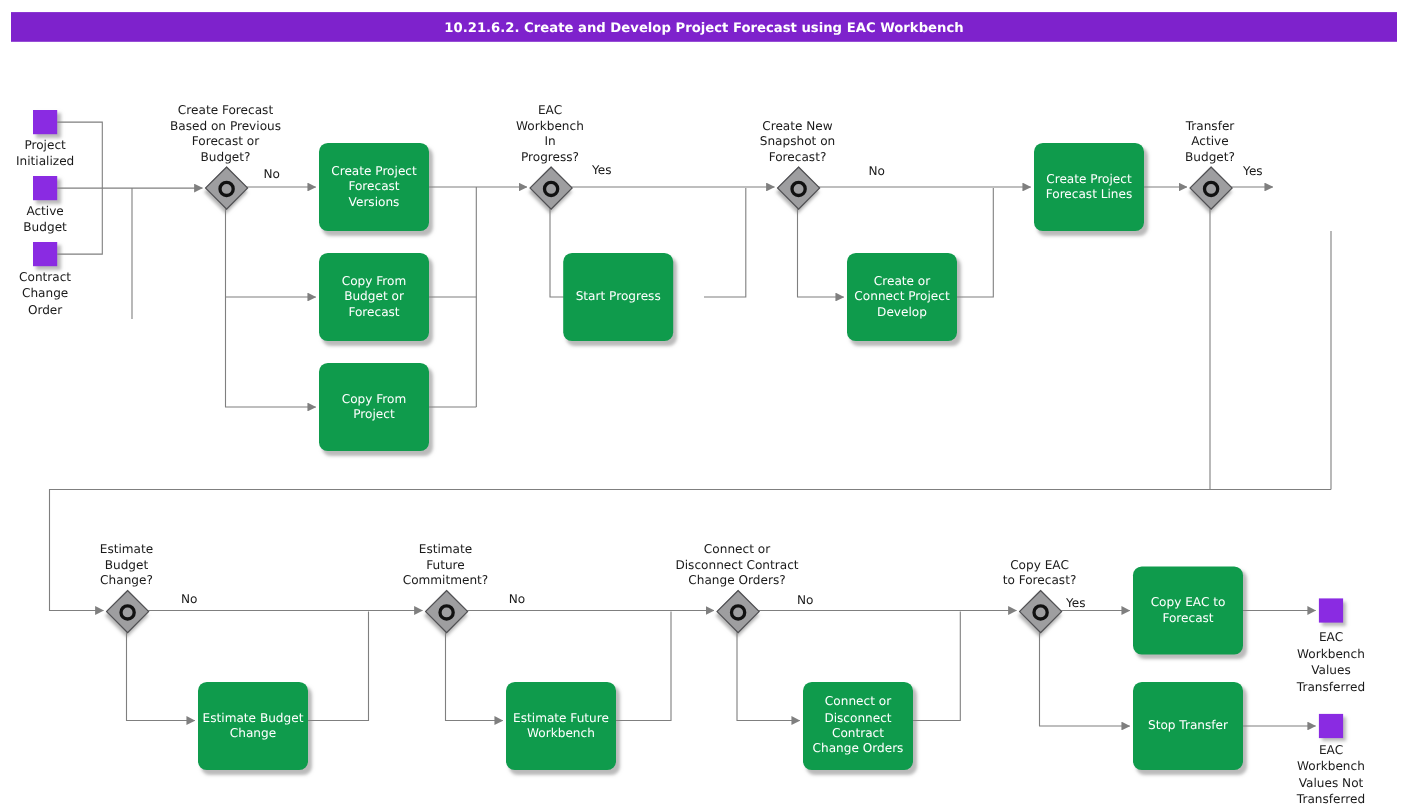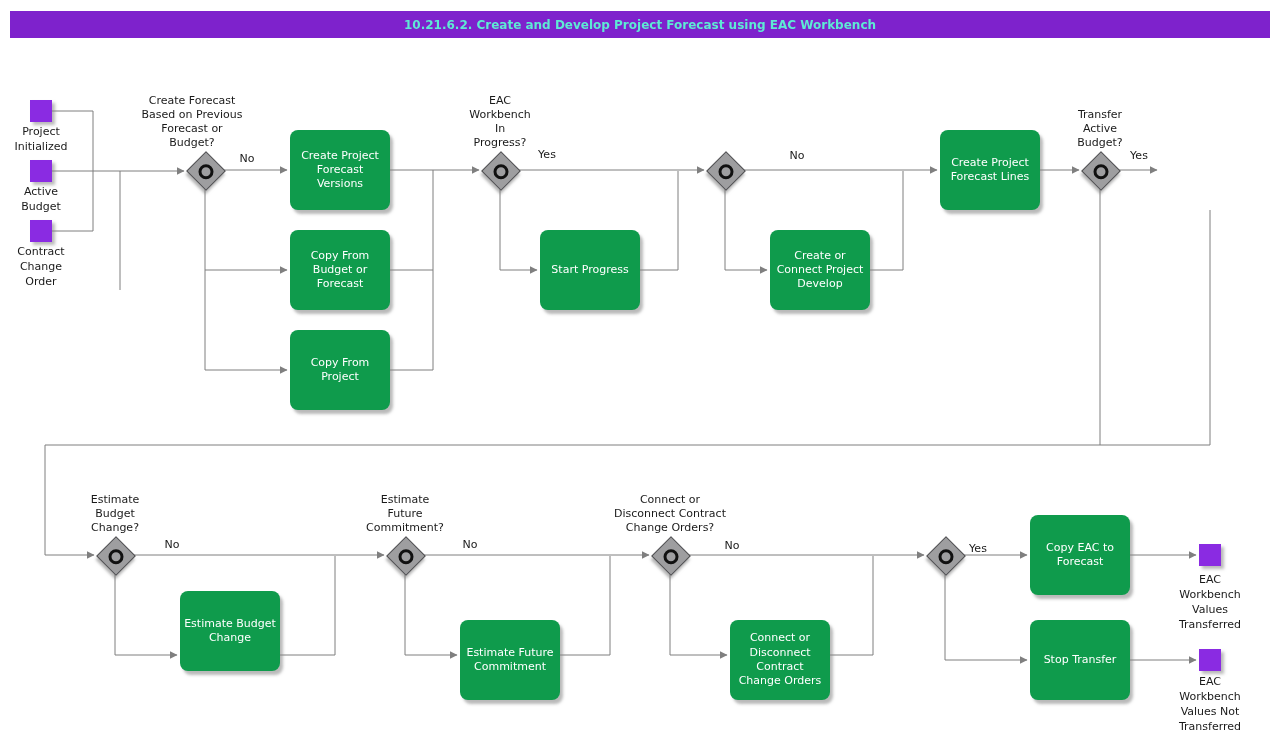--- a/index.html
+++ b/index.html
@@ -2,21 +2,21 @@
 <html><head>
 <meta charset="utf-8">
 <style>
   html,body{margin:0;padding:0;background:#ffffff;}
   #canvas{
     position:relative;width:1280px;height:738px;background:#ffffff;overflow:hidden;
     font-family:"DejaVu Sans","Liberation Sans",sans-serif;
   }
   #title-bar{
     position:absolute;left:10px;top:11px;width:1260px;height:27px;
-    background:#7E22CC;color:#5eead4;display:flex;align-items:center;justify-content:center;
+    background:#7E22CC;color:#ffffff;display:flex;align-items:center;justify-content:center;
     font-size:12px;font-weight:bold;
   }
   #wires{position:absolute;left:0;top:0;width:1280px;height:738px;}
   .activity{
     position:absolute;width:100px;height:80px;background:#0F9B4C;border-radius:8px;
     color:#ffffff;display:flex;align-items:center;justify-content:center;text-align:center;
     font-size:11px;line-height:1.3;white-space:pre-line;
     box-shadow:3px 4px 3px rgba(130,130,130,0.55);cursor:pointer;
   }
   .event{
@@ -129,68 +129,73 @@
   <div class="diamond" style="left:392px;top:542px">
       <div class="ring"></div>
     </div>
   <div class="diamond" style="left:657px;top:542px">
       <div class="ring"></div>
     </div>
   <div class="diamond" style="left:932px;top:542px">
       <div class="ring"></div>
     </div>
 
-  <div class="lbl" style="left:102px;top:94px;width:180px">Create Forecast
+  <div class="lbl" style="left:115px;top:94px;width:180px">Create Forecast
 Based on Previous
 Forecast or
 Budget?</div>
   <div class="lbl" style="left:410px;top:94px;width:180px">EAC
 Workbench
 In
 Progress?</div>
+  <div class="lbl" style="left:635px;top:108px;width:180px">Create New
+Snapshot on
+Forecast?</div>
   <div class="lbl" style="left:1010px;top:108px;width:180px">Transfer
 Active
 Budget?</div>
   <div class="lbl" style="left:25px;top:493px;width:180px">Estimate
 Budget
 Change?</div>
   <div class="lbl" style="left:315px;top:493px;width:180px">Estimate
 Future
 Commitment?</div>
   <div class="lbl" style="left:580px;top:493px;width:180px">Connect or
 Disconnect Contract
 Change Orders?</div>
+  <div class="lbl" style="left:855px;top:507px;width:180px">Copy EAC
+to Forecast?</div>
 
   <div class="lbl branch-lbl" style="left:225px;top:152px">No</div>
   <div class="lbl branch-lbl" style="left:525px;top:148px">Yes</div>
   <div class="lbl branch-lbl" style="left:775px;top:149px">No</div>
   <div class="lbl branch-lbl" style="left:1117px;top:149px">Yes</div>
   <div class="lbl branch-lbl" style="left:150px;top:538px">No</div>
   <div class="lbl branch-lbl" style="left:448px;top:538px">No</div>
   <div class="lbl branch-lbl" style="left:710px;top:539px">No</div>
   <div class="lbl branch-lbl" style="left:956px;top:542px">Yes</div>
 
   <div class="activity" style="left:290px;top:130px">Create Project
 Forecast
 Versions</div>
   <div class="activity" style="left:290px;top:230px">Copy From
 Budget or
 Forecast</div>
   <div class="activity" style="left:290px;top:330px">Copy From
 Project</div>
-  <div class="activity" style="left:540px;top:230px">Start Progress</div>
+  <div class="activity" style="left:512px;top:230px">Start Progress</div>
   <div class="activity" style="left:770px;top:230px">Create or
 Connect Project
 Develop</div>
   <div class="activity" style="left:940px;top:130px">Create Project
 Forecast Lines</div>
-  <div class="activity" style="left:180px;top:591px">Estimate Budget
+  <div class="activity" style="left:180px;top:620px">Estimate Budget
 Change</div>
   <div class="activity" style="left:460px;top:620px">Estimate Future
-Commitment</div>
+Workbench</div>
   <div class="activity" style="left:730px;top:620px">Connect or
 Disconnect
 Contract
 Change Orders</div>
   <div class="activity" style="left:1030px;top:515px">Copy EAC to
 Forecast</div>
   <div class="activity" style="left:1030px;top:620px">Stop Transfer</div>
 
 </div>
 

